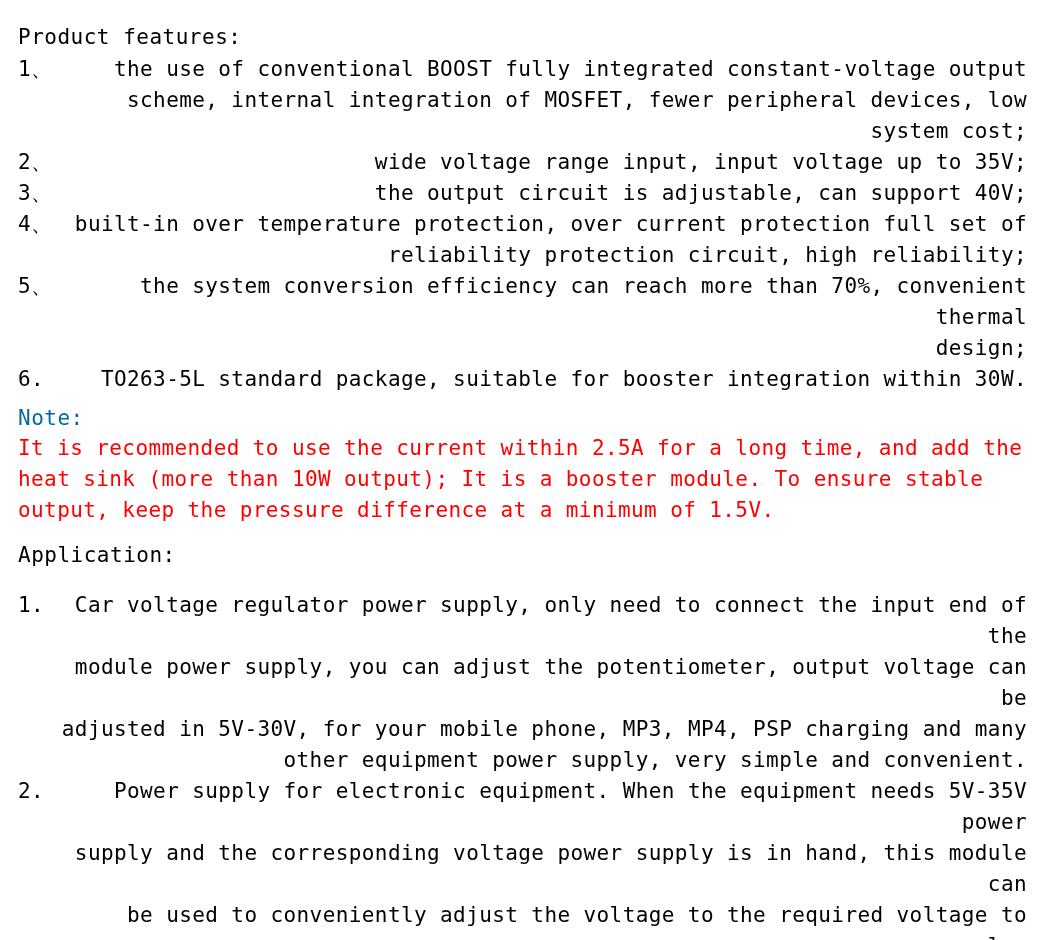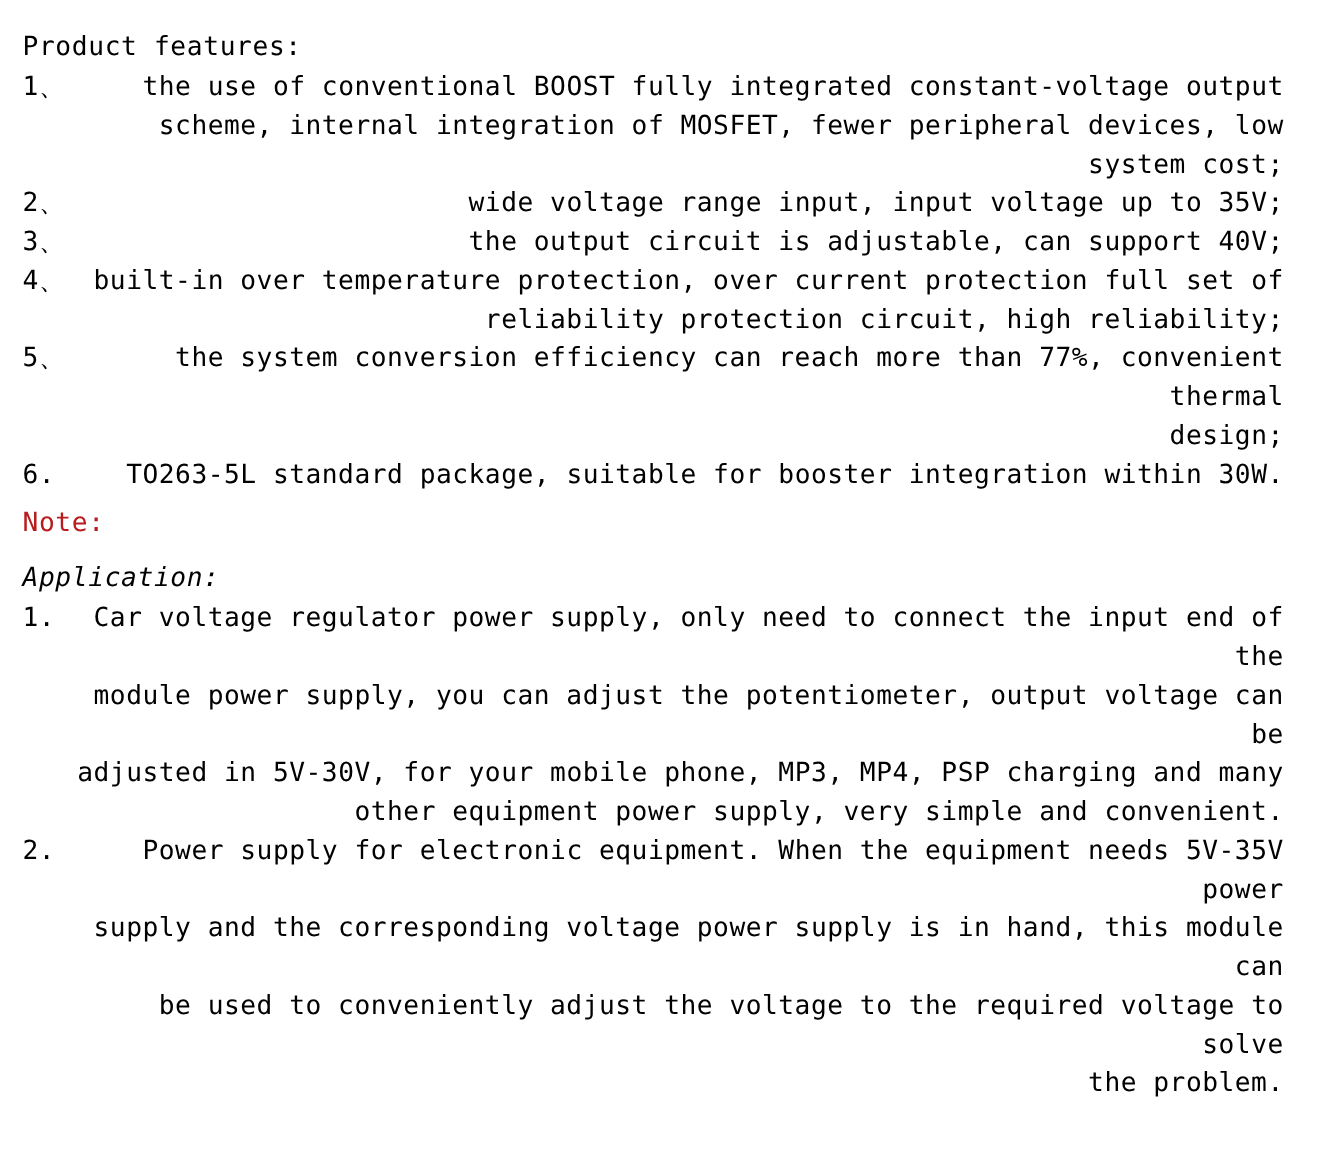--- a/index.html
+++ b/index.html
@@ -25,21 +25,21 @@
     font-size: 21px;
     line-height: 30px;
     letter-spacing: 0.5px;
     margin: 0 0 2px 0;
     white-space: pre;
   }
   .note-title {
     font-size: 21px;
     line-height: 30px;
     letter-spacing: 0.5px;
-    color: #b91c1c;
+    color: #0369a1;
     margin: 8px 0 0 0;
     white-space: pre;
   }
   ol.list {
     list-style: none;
     margin: 0;
     padding: 0;
   }
   ol.list li {
     position: relative;
@@ -68,23 +68,22 @@
     line-height: 31px;
     letter-spacing: 0.4px;
     color: #ff0000;
     white-space: pre-line;
     margin: 0 0 0 0;
   }
   .app-title {
     font-size: 21px;
     line-height: 30px;
     letter-spacing: 0.5px;
-    margin: 14px 0 2px 0;
+    margin: 14px 0 20px 0;
     white-space: pre;
-    font-style: italic;
   }
   .features-block { margin-top: 2px; }
   .app-block { margin-top: 0; }
 </style>
 </head>
 <body>
 
 <div class="page">
 
   <div class="section-title">Product features:</div>
@@ -104,30 +103,33 @@
       <span class="marker">3、</span>
       <span class="body">the output circuit is adjustable, can support 40V;</span>
     </li>
     <li>
       <span class="marker">4、</span>
       <span class="body">built-in over temperature protection, over current protection full set of
 reliability protection circuit, high reliability;</span>
     </li>
     <li>
       <span class="marker">5、</span>
-      <span class="body">the system conversion efficiency can reach more than 77%, convenient thermal
+      <span class="body">the system conversion efficiency can reach more than 70%, convenient thermal
 design;</span>
     </li>
     <li>
       <span class="marker">6.</span>
       <span class="body">TO263-5L standard package, suitable for booster integration within 30W.</span>
     </li>
   </ol>
 
   <div class="note-title">Note:</div>
+  <div class="note-block">It is recommended to use the current within 2.5A for a long time, and add the
+heat sink (more than 10W output); It is a booster module. To ensure stable
+output, keep the pressure difference at a minimum of 1.5V.</div>
 
   <div class="app-title">Application:</div>
 
   <ol class="list app-block">
     <li>
       <span class="marker">1.</span>
       <span class="body">Car voltage regulator power supply, only need to connect the input end of the
 module power supply, you can adjust the potentiometer, output voltage can be
 adjusted in 5V-30V, for your mobile phone, MP3, MP4, PSP charging and many
 other equipment power supply, very simple and convenient.</span>

